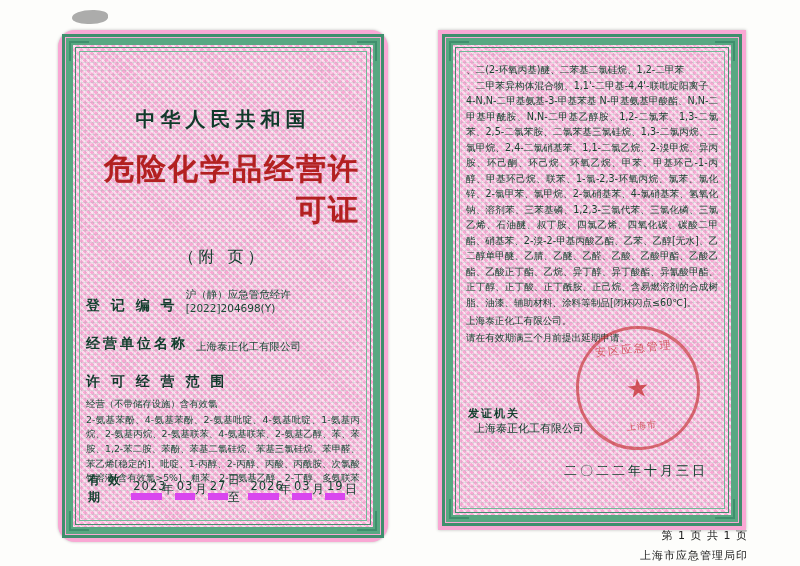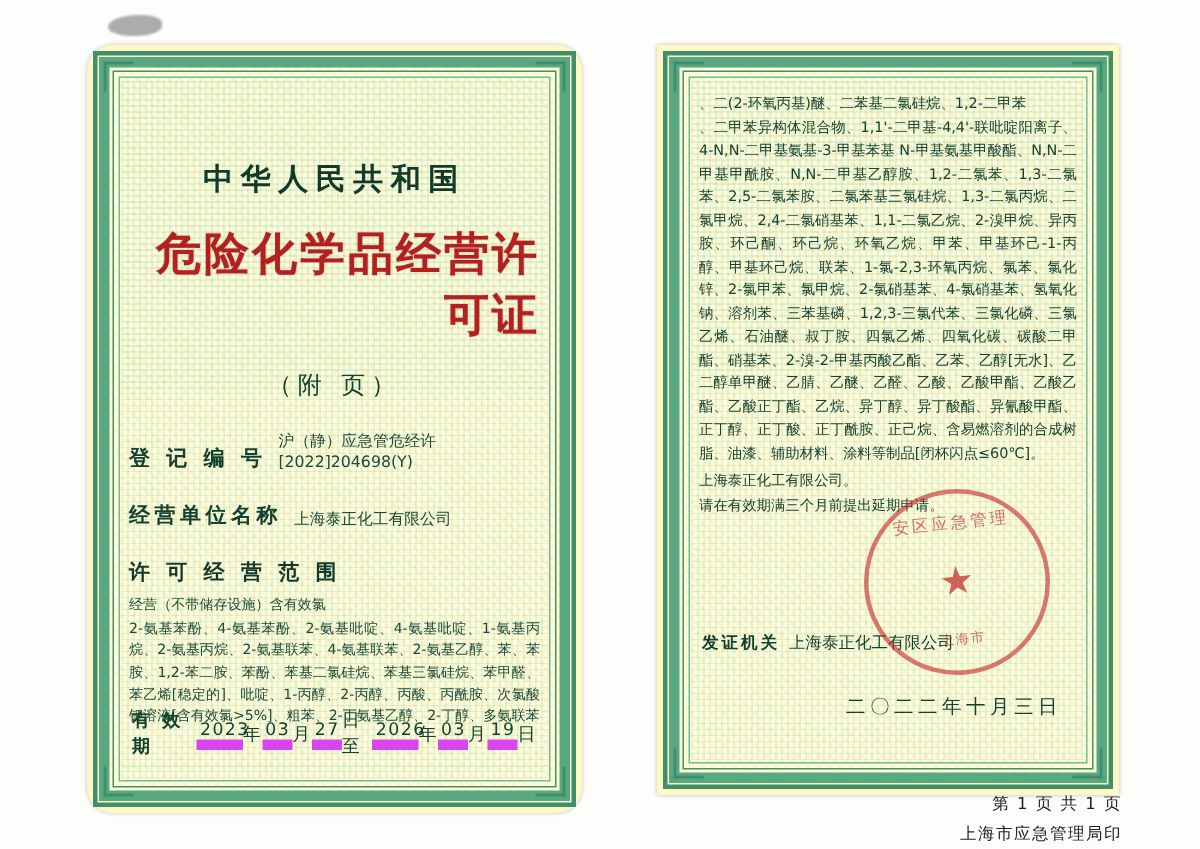--- a/index.html
+++ b/index.html
@@ -17,21 +17,21 @@
   .page {
     position: absolute;
     left: 0; top: 0;
     width: 800px;
     height: 566px;
     background: #fdfdfb;
   }
   
   .panel {
     position: absolute;
-    background: #fef9c3;
+    background: #f9a8d4;
     box-shadow: 0 0 3px rgba(0,0,0,0.25);
   }
   .panel-left {
     left: 58px;
     top: 30px;
     width: 330px;
     height: 512px;
     border-radius: 17px;
   }
   .panel-right {
@@ -185,20 +185,21 @@
   .rc-note { display: block; margin-top: 2px; }
   .issuer-row {
     position: absolute;
     left: 2px;
     right: 2px;
     bottom: 66px;
     font-size: 11px;
     display: flex;
     align-items: flex-start;
     color: #14402f;
+    flex-direction: column;
   }
   .issuer-label { letter-spacing: 2px; font-weight: 600; white-space: nowrap; }
   .issuer-value { margin-left: 6px; font-size: 11px; }
   .date-row {
     position: absolute;
     right: 10px;
     bottom: 22px;
     font-size: 13px;
     letter-spacing: 3px;
     color: #14402f;

